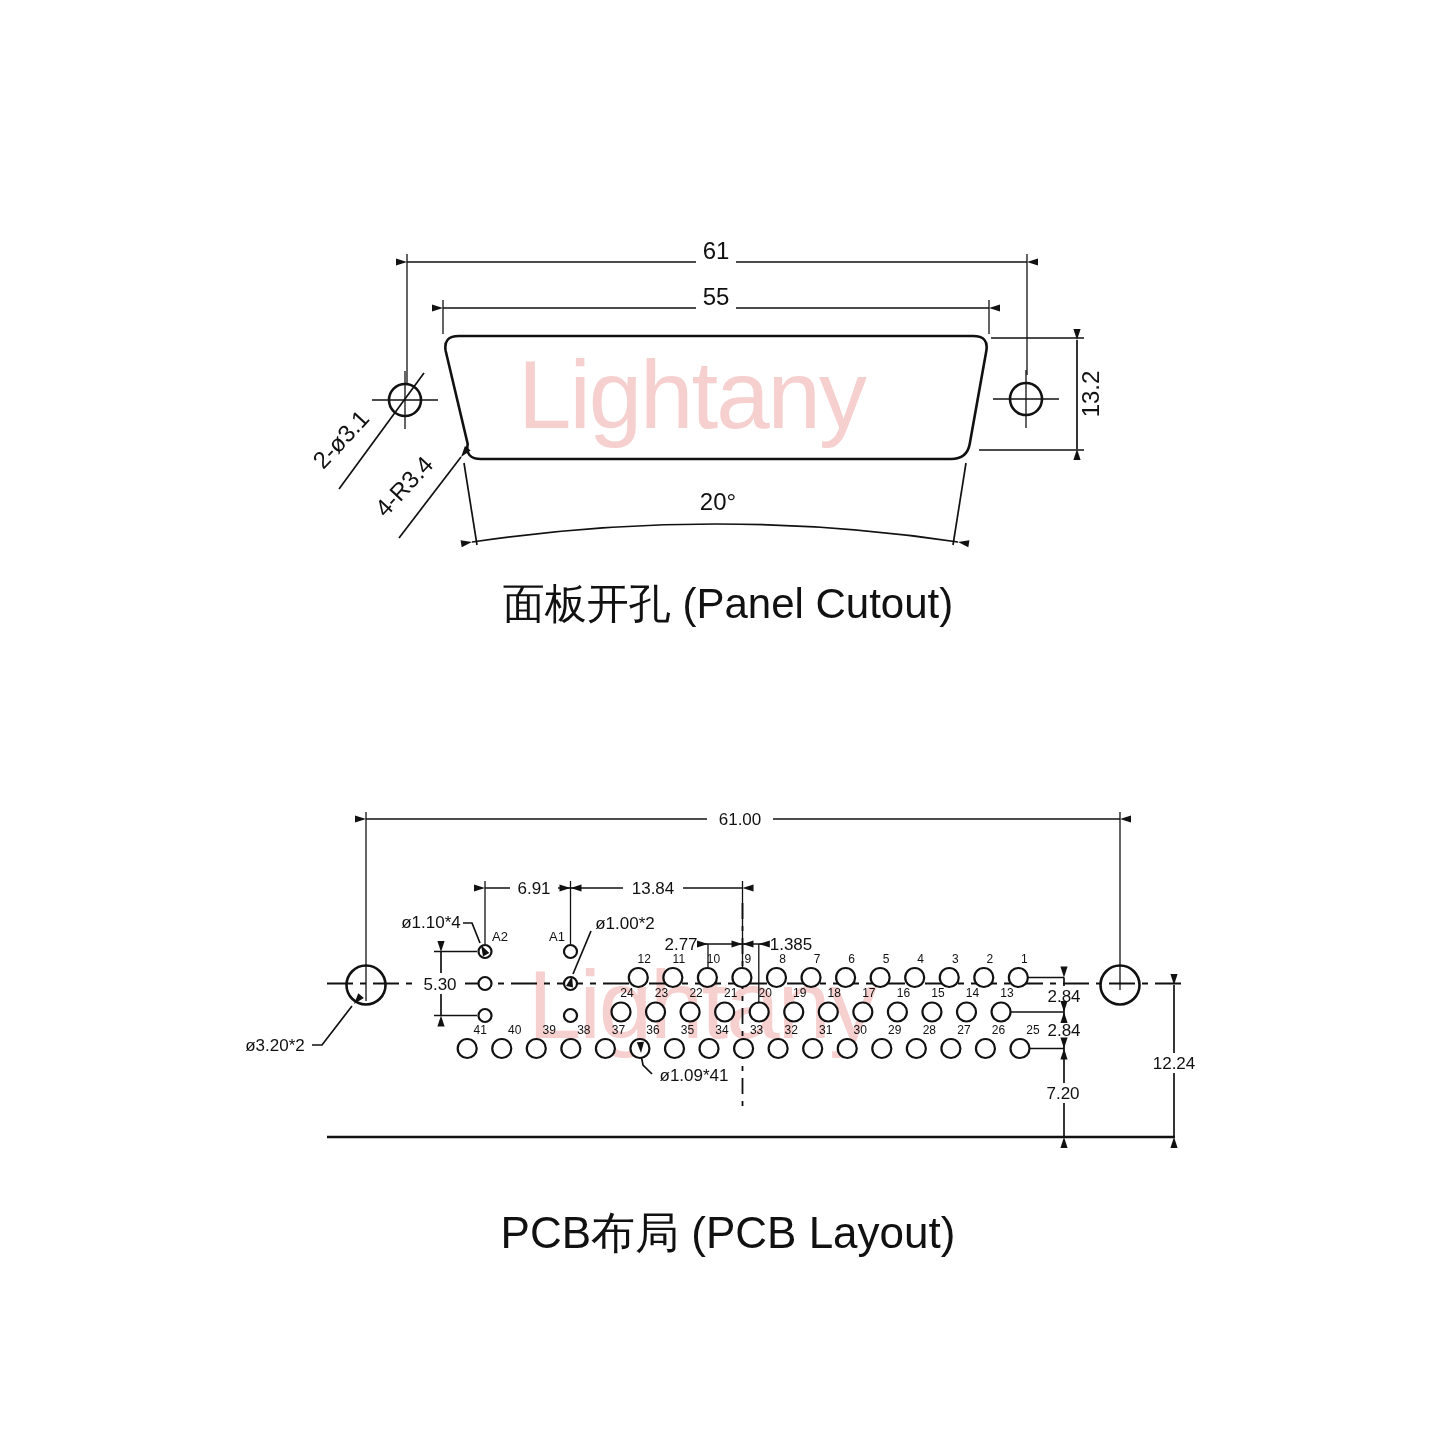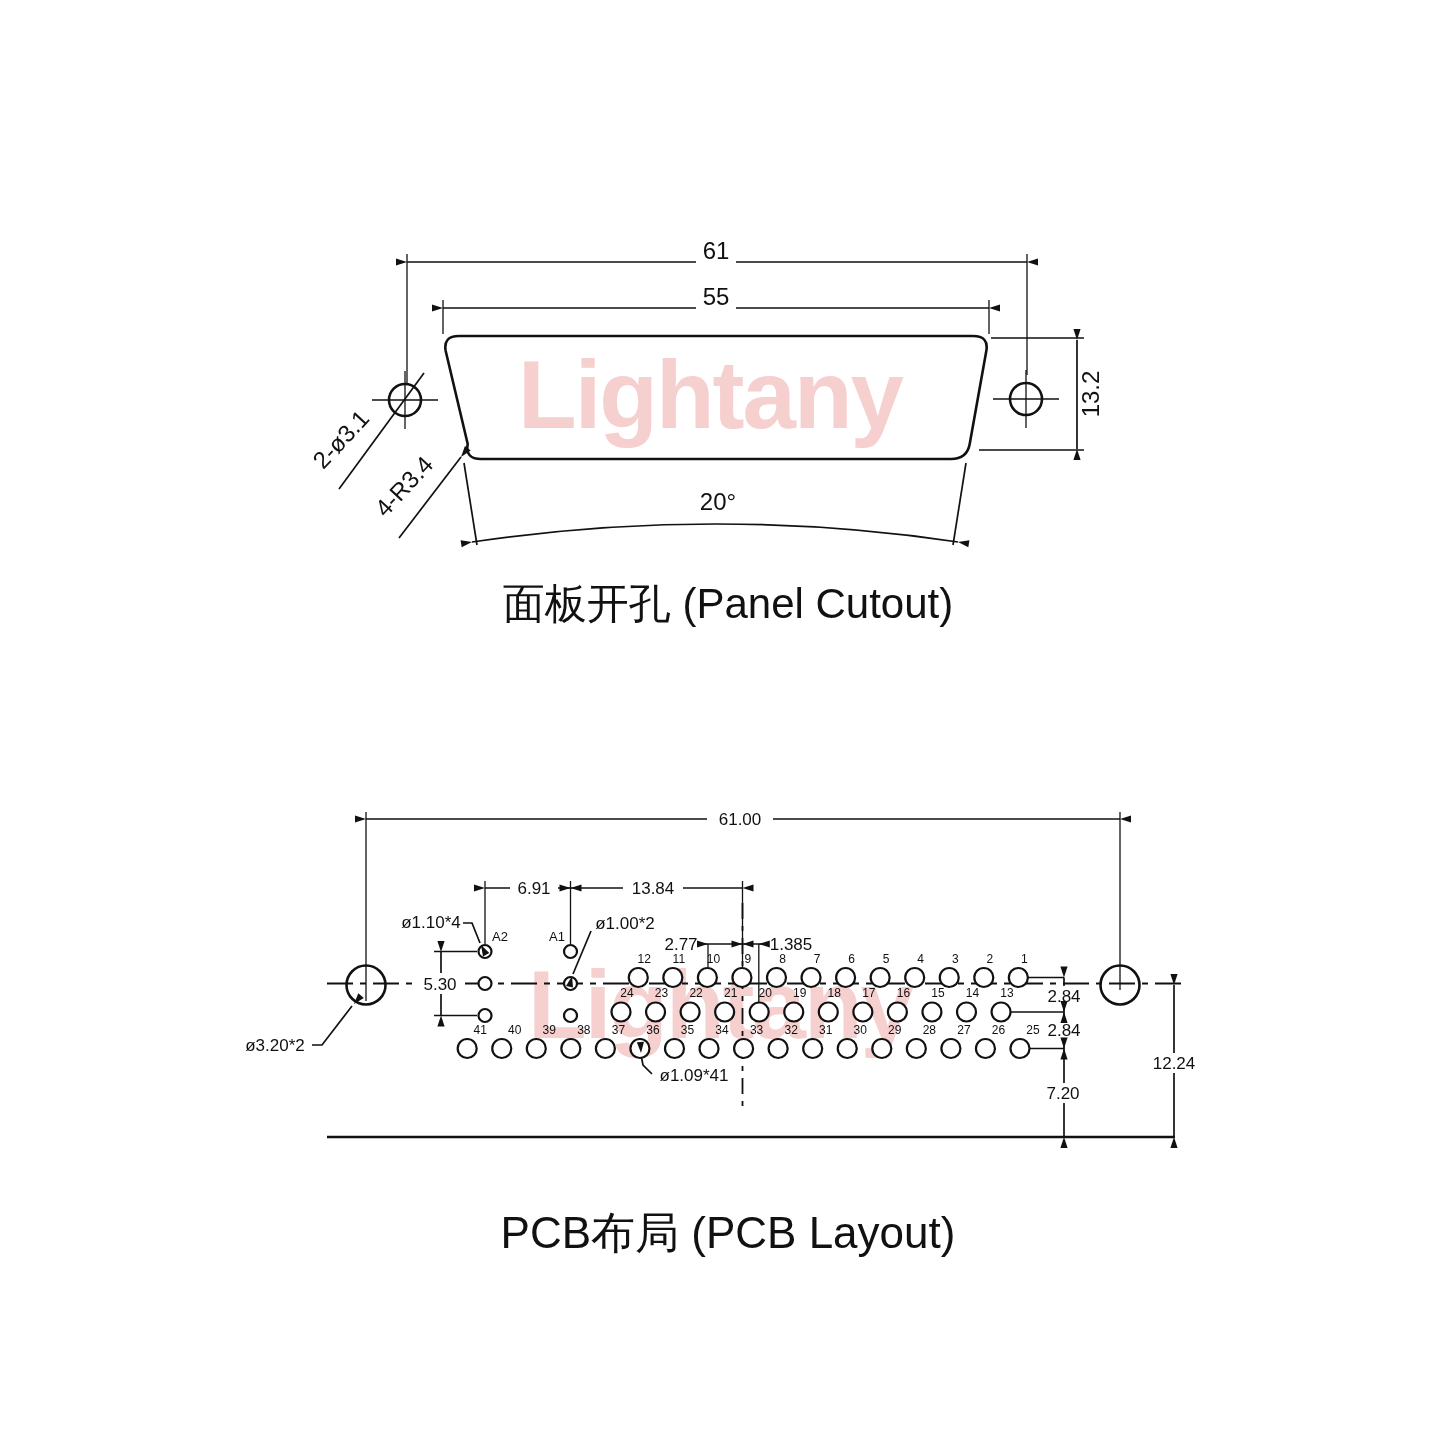--- a/index.html
+++ b/index.html
@@ -1,18 +1,18 @@
 <!DOCTYPE html>
 <html><head>
 <meta charset="utf-8">
 <style>
   html,body{margin:0;padding:0;background:#ffffff;}
   #canvas{position:relative;width:1440px;height:1440px;background:#ffffff;overflow:hidden;
           font-family:"Liberation Sans", "DejaVu Sans", sans-serif;}
-  .wm{position:absolute;font-weight:bold;font-size:96px;letter-spacing:-2px;
+  .wm{position:absolute;font-weight:normal;font-size:96px;letter-spacing:-2px;
       color:#f6cfcf;user-select:none;white-space:nowrap;}
   #wm-top{left:518px;top:340px;}
   #wm-bottom{left:528px;top:950px;}
   .title{position:absolute;left:0;right:8px;text-align:center;color:#111;font-weight:500;padding-left:24px;}
   #panel-title{top:576px;font-size:42px;}
   #pcb-title{top:1168px;font-size:44px;margin-top:36px;}
   svg{position:absolute;left:0;top:0;}
   .s-main{stroke:#111;stroke-width:2.6;fill:none;stroke-linejoin:round;}
   .s-dim{stroke:#111;stroke-width:1.7;fill:none;}
   .s-thin{stroke:#111;stroke-width:1.3;fill:none;}

